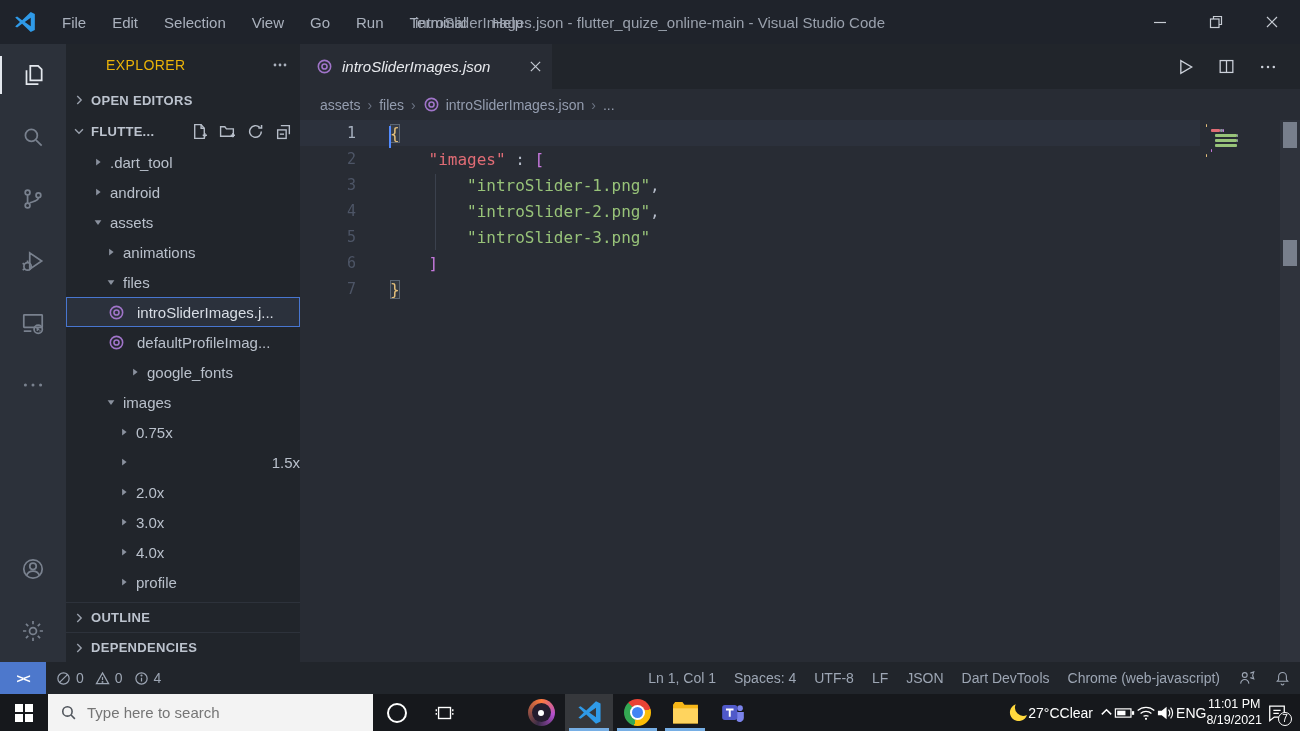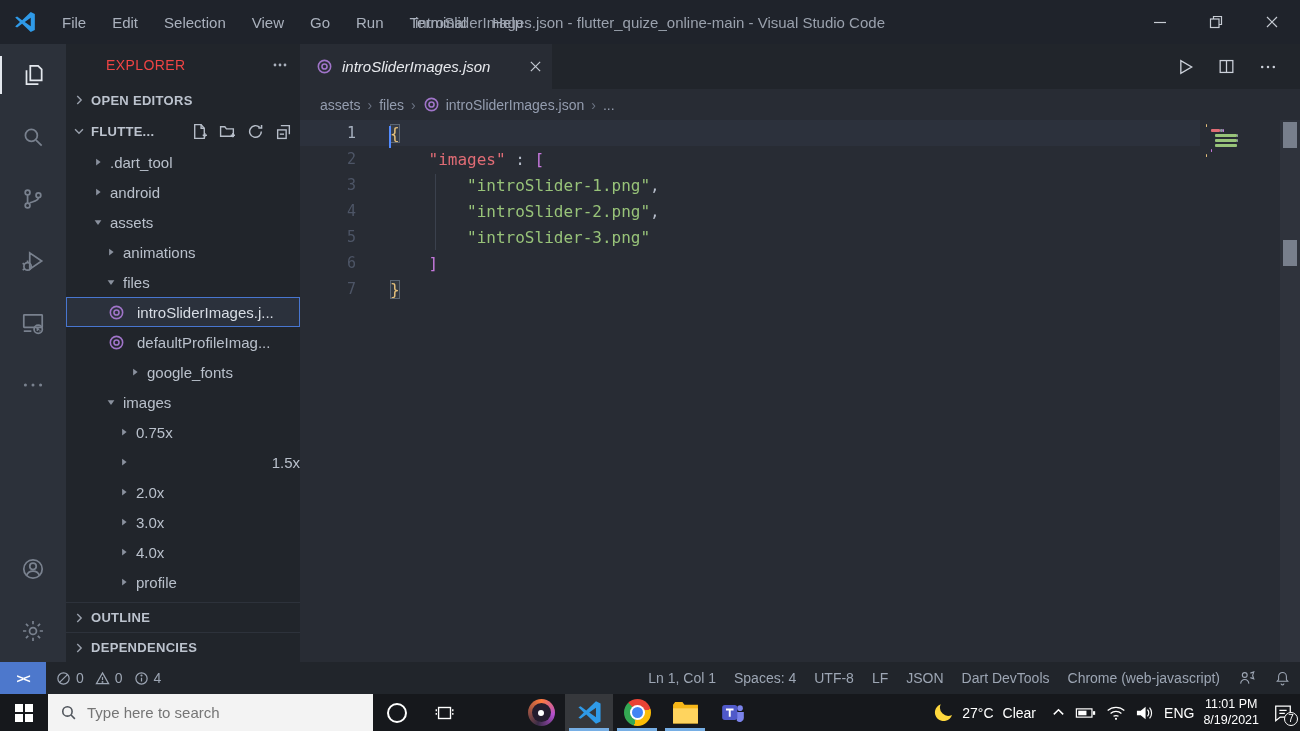--- a/index.html
+++ b/index.html
@@ -25,21 +25,21 @@
 
   
   .activitybar { width:66px; background:#2c313a; display:flex; flex-direction:column; align-items:stretch; flex:none; }
   .act-item { height:62px; display:flex; align-items:center; justify-content:center; color:#79818e; position:relative; }
   .act-item.active { color:#e4e8ee; }
   .act-item.active::before { content:""; position:absolute; left:0; top:12px; bottom:12px; width:2px; background:#e4e8ee; }
   .act-spacer { flex:1; }
 
   
   .sidebar { width:234px; background:#21252b; flex:none; display:flex; flex-direction:column; font-size:15px; overflow:hidden; }
-  .sb-header { height:41px; display:flex; align-items:center; padding:0 12px 0 40px; color:#ef4444; font-size:14px; letter-spacing:.4px; flex:none; }
+  .sb-header { height:41px; display:flex; align-items:center; padding:0 12px 0 40px; color:#eab308; font-size:14px; letter-spacing:.4px; flex:none; }
   .sb-header .sb-more { margin-left:auto; color:#aab1bd; }
   .sb-section { height:30px; display:flex; align-items:center; gap:3px; padding:0 8px 0 4px; font-weight:bold; font-size:13px; color:#bcc3ce; letter-spacing:.3px; flex:none; }
   .sb-section .chev { color:#9aa1ad; width:18px; display:flex; justify-content:center; }
   .sb-section.folder-row { height:32px; }
   .sb-actions { margin-left:auto; display:flex; gap:11px; color:#b7bec9; }
   .tree { flex:none; }
   .tree-row { height:30px; display:flex; align-items:center; color:#b9c0cb; position:relative; cursor:default; }
   .tree-row .arrow { width:16px; color:#8a919e; display:flex; justify-content:center; flex:none; }
   .tree-row .label { margin-left:4px; white-space:nowrap; overflow:hidden; }
   .tree-row.selected { background:#2b313c; outline:1px solid #4876d0; outline-offset:-1px; color:#d8dde5; }
@@ -86,21 +86,21 @@
   .statusbar .right { margin-left:auto; display:flex; align-items:stretch; }
   .statusbar .right .status-item { align-items:center; display:flex; }
 
   
   .taskbar { height:37px; background:#16181c; display:flex; align-items:stretch; flex:none; color:#fff; position:relative; }
   .tb-slot { width:48px; display:flex; align-items:center; justify-content:center; position:relative; flex:none; }
   .tb-slot.active-app { background:rgba(255,255,255,.14); }
   .tb-underline { position:absolute; bottom:0; left:4px; right:4px; height:3px; background:#76aee4; }
   .tb-search { width:325px; background:#f3f3f3; display:flex; align-items:center; gap:10px; padding:0 12px; flex:none; }
   .tb-search input { border:none; outline:none; background:transparent; font-size:15px; color:#444; width:100%; font-family:"Liberation Sans",sans-serif; }
-  .tray { position:absolute; right:0; top:0; height:100%; display:flex; align-items:center; gap:9px; }
+  .tray { position:absolute; right:0; top:0; height:100%; display:flex; align-items:center; padding-right:6px; }
   .tray .txt { font-size:14px; color:#fff; white-space:nowrap; }
   .clock { text-align:center; font-size:12.5px; line-height:1.25; }
   .badge { position:absolute; right:-4px; bottom:-3px; width:14px; height:14px; border-radius:50%; border:1px solid #fff; background:#16181c; color:#fff; font-size:10px; display:flex; align-items:center; justify-content:center; }
 
   .chrome-outer { width:27px; height:27px; border-radius:50%; background:conic-gradient(from -45deg,#ea4335 0 120deg,#fbbc05 0 240deg,#34a853 0 360deg); display:flex; align-items:center; justify-content:center; }
   .chrome-mid { width:15px; height:15px; border-radius:50%; background:#fff; display:flex; align-items:center; justify-content:center; }
   .chrome-core { width:11px; height:11px; border-radius:50%; background:#4285f4; }
   .edge-circle { width:27px; height:27px; border-radius:50%; background:linear-gradient(140deg,#45e3c9 5%,#2196d8 50%,#0d62c9 90%); }
   .disc-outer { width:27px; height:27px; border-radius:50%; background:conic-gradient(#ff7a3d,#b44fd0,#3a2c48 55%,#ff7a3d); display:flex; align-items:center; justify-content:center; }
   .disc-inner { width:19px; height:19px; border-radius:50%; background:#241d2e; display:flex; align-items:center; justify-content:center; }

